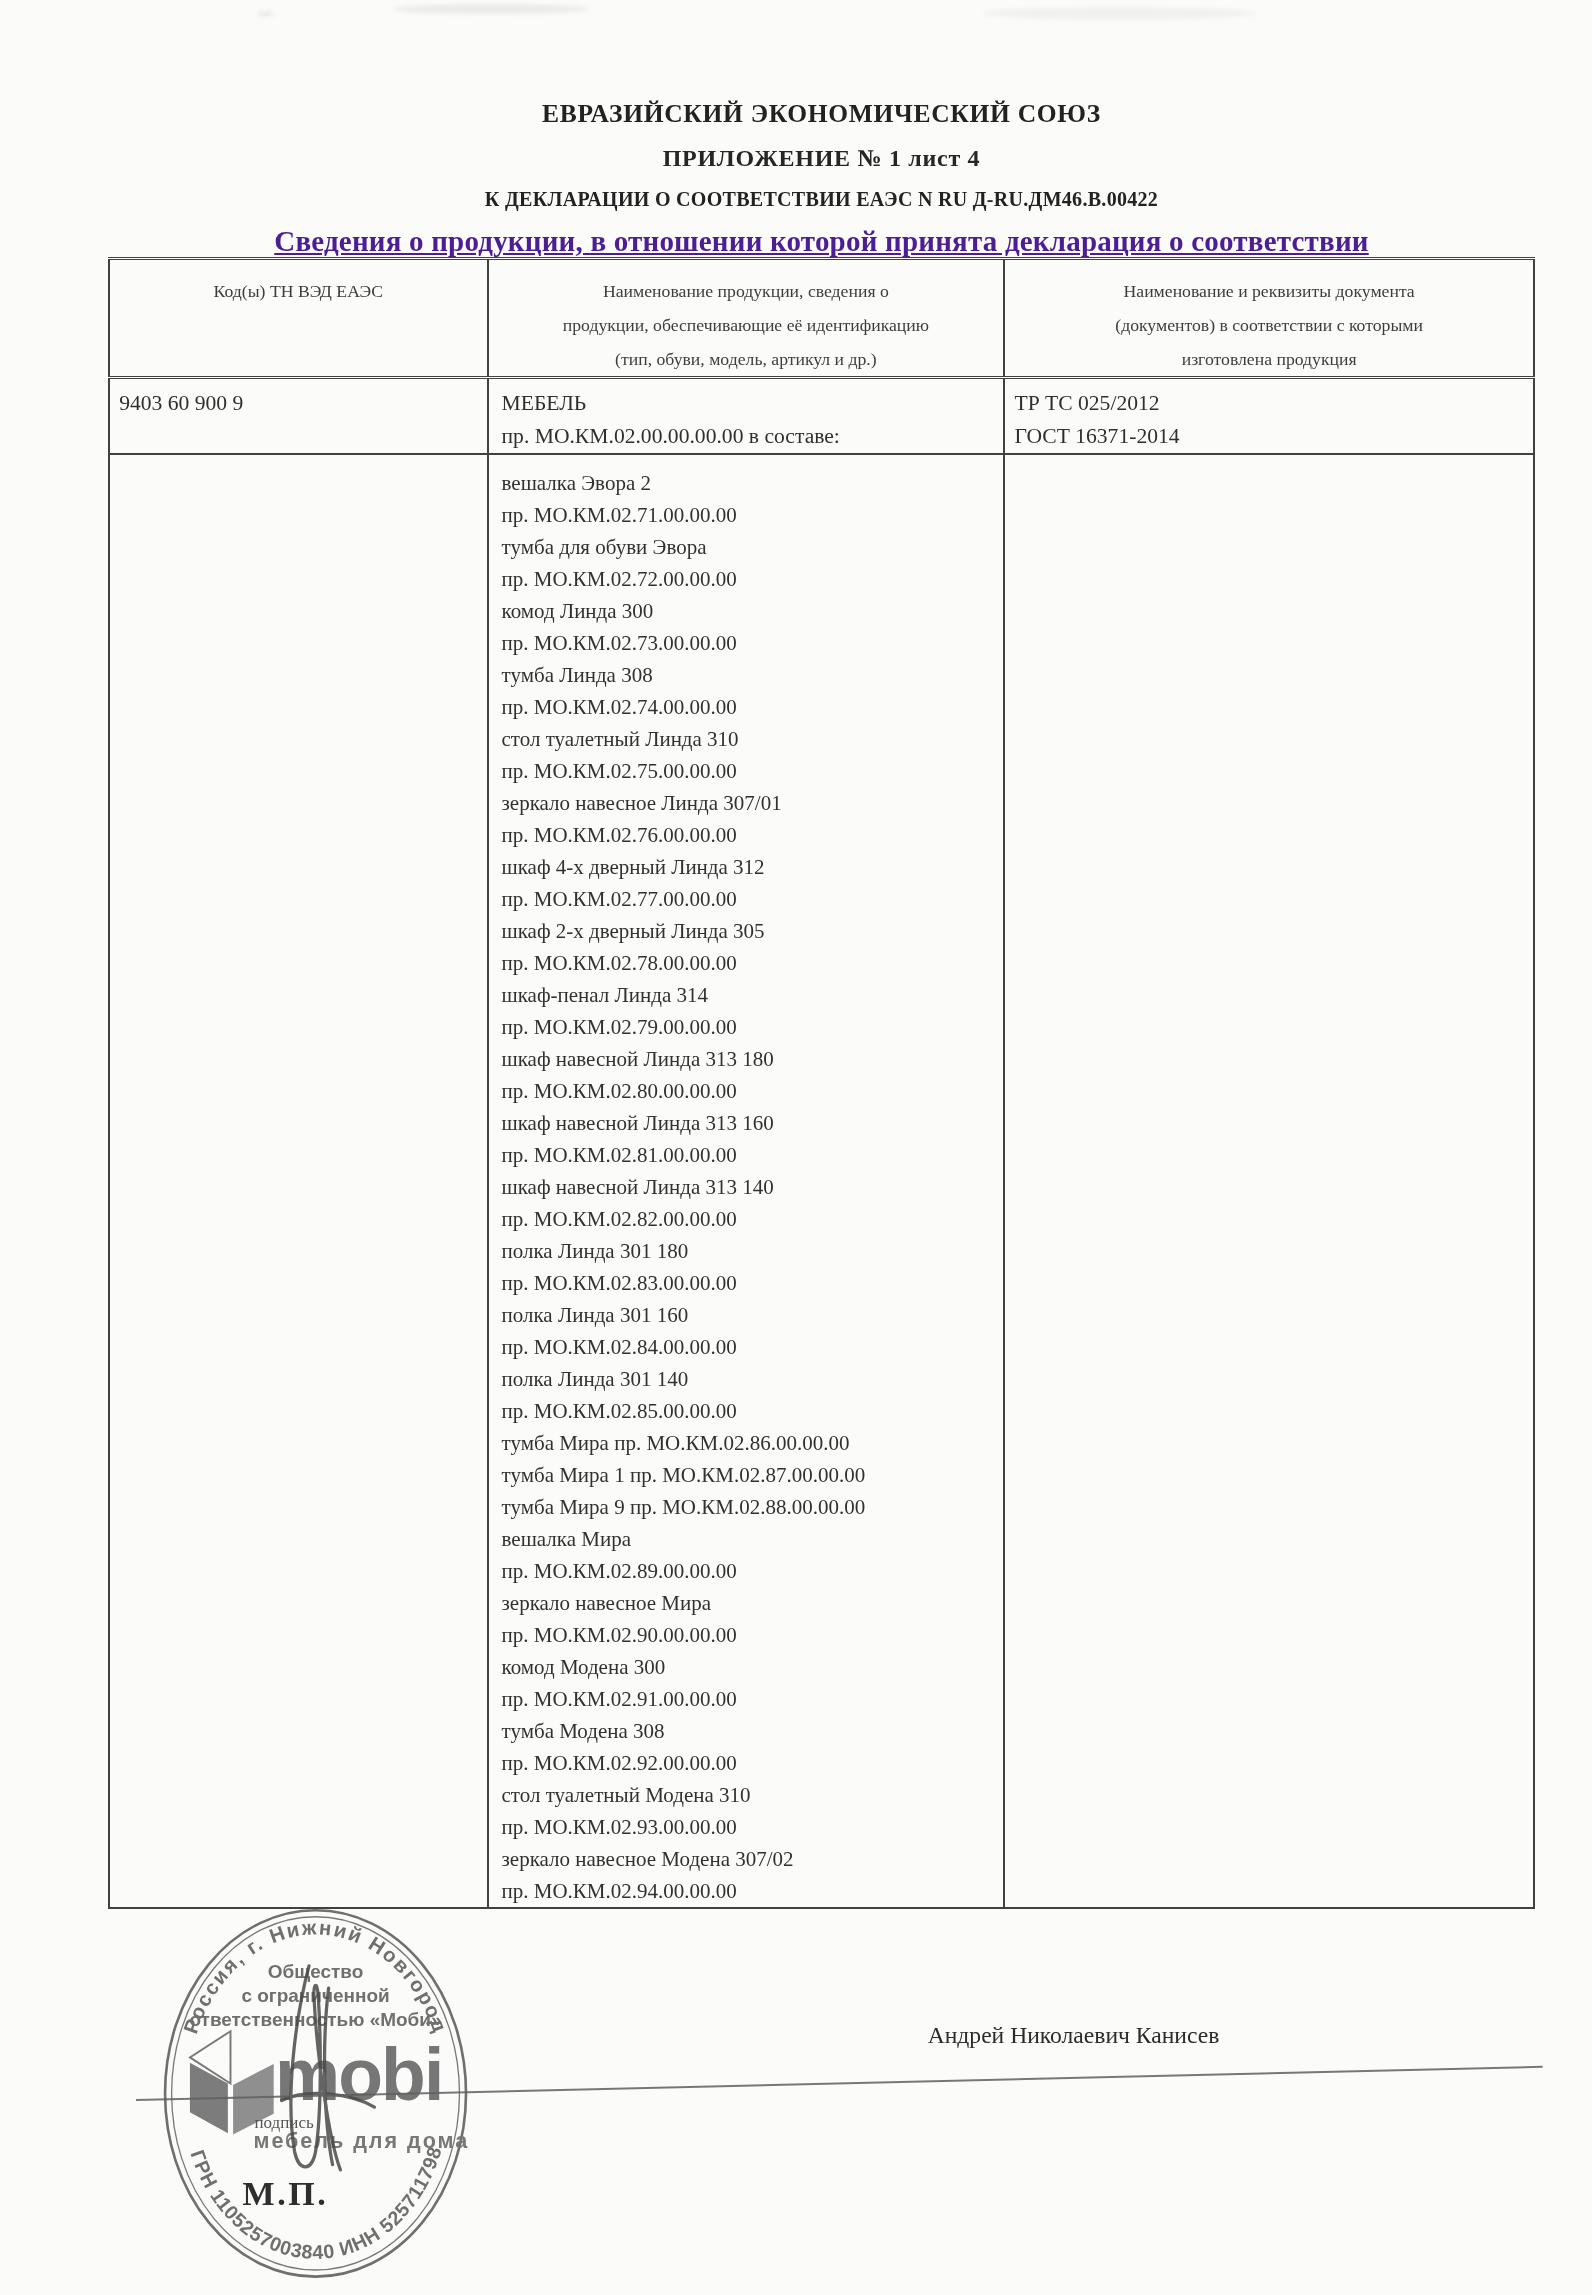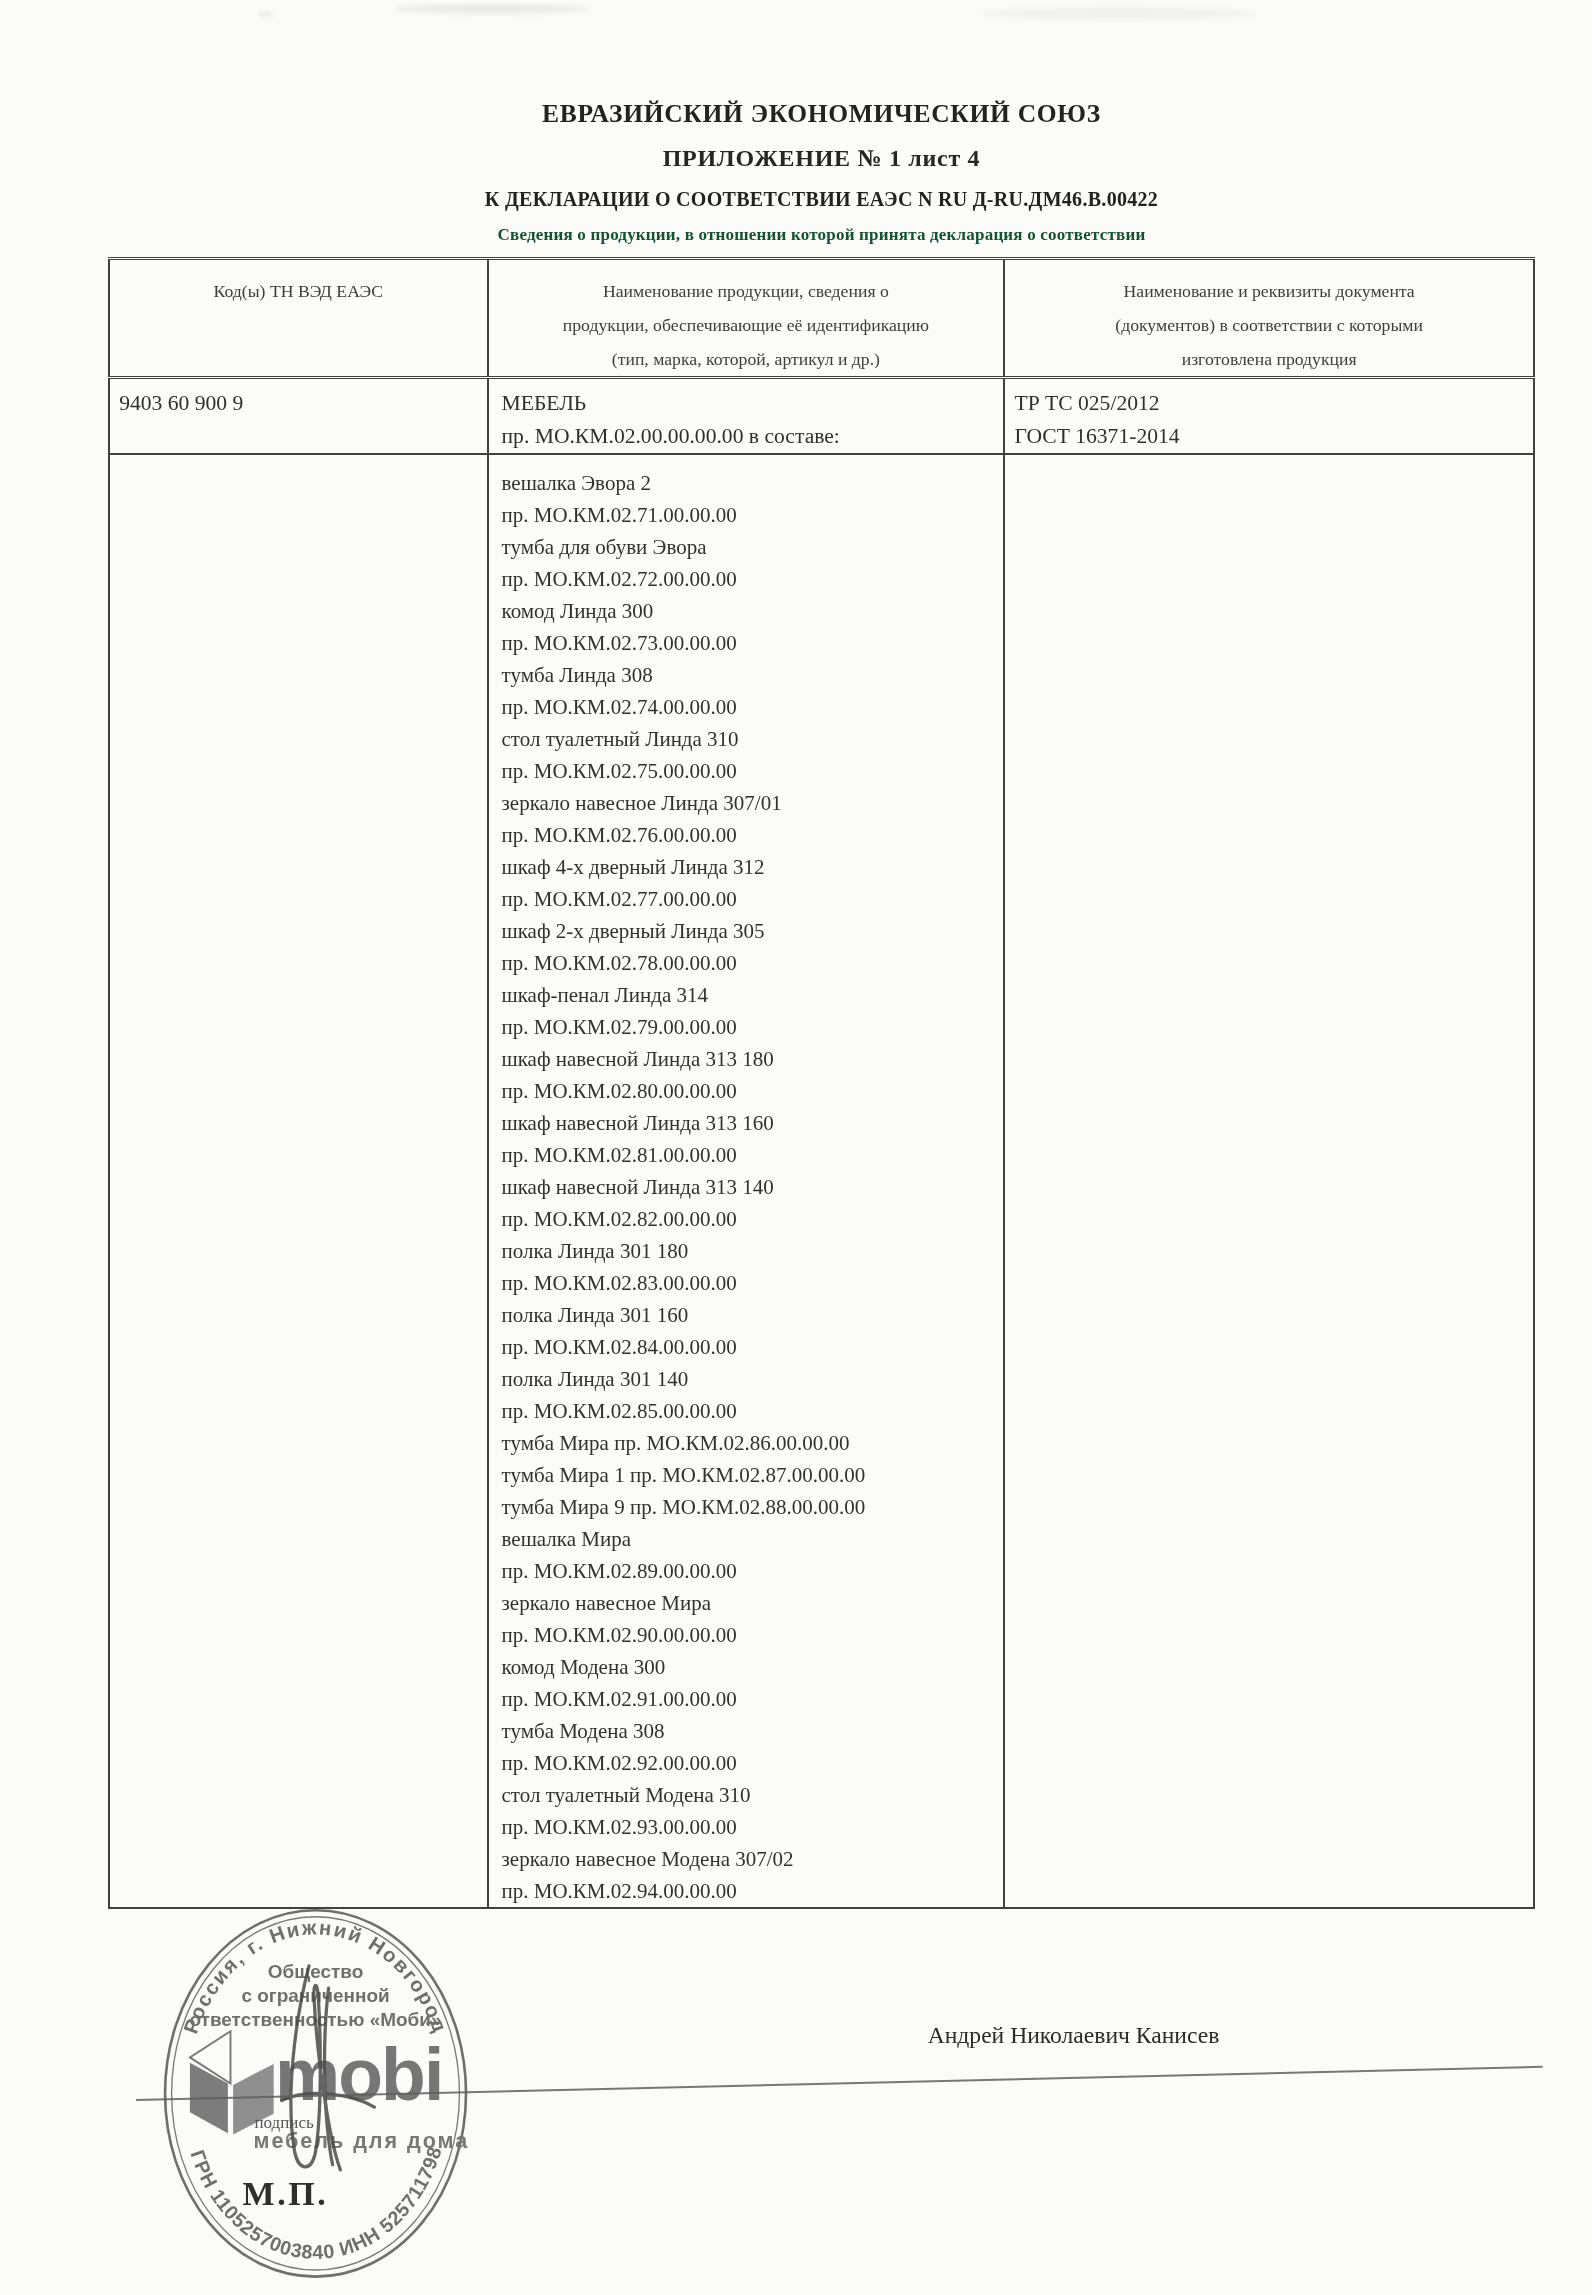--- a/index.html
+++ b/index.html
@@ -9,21 +9,21 @@
     font-family:"Liberation Serif","DejaVu Serif",serif;
     color:#2e2e2e;overflow:hidden;
   }
   
   .artifact{position:absolute;border-radius:50%;filter:blur(2px);}
   
   .titles{position:absolute;left:108px;top:0;width:1427px;text-align:center;}
   .t1{position:absolute;top:99px;width:100%;font-size:25.5px;font-weight:700;letter-spacing:0.7px;color:#222;}
   .t2{position:absolute;top:145px;width:100%;font-size:24px;font-weight:700;letter-spacing:0.7px;color:#262626;}
   .t3{position:absolute;top:188px;width:100%;font-size:20px;font-weight:700;letter-spacing:0.3px;color:#222;}
-  .t4{position:absolute;top:225px;width:100%;font-size:17px;font-weight:700;letter-spacing:0.2px;color:#14532d;}
+  .t4{position:absolute;top:225px;width:100%;font-size:29px;font-weight:700;letter-spacing:0.2px;color:#4c1d95;text-decoration:underline;}
   
   table.decl{
     position:absolute;left:108px;top:257px;width:1427px;
     border-collapse:collapse;table-layout:fixed;
     border:2px solid #414141;border-top:3.3px double #414141;
   }
   table.decl td{border:2px solid #414141;vertical-align:top;padding:0;}
   tr.hdr td{border-bottom:3.9px double #414141;}
   tr.hdr{height:107px;}
   tr.r1{height:75px;}
@@ -79,21 +79,21 @@
       <tr class="hdr">
     <td>
       <div class="hcell">
             <div class="hline">Код(ы) ТН ВЭД ЕАЭС</div>
           </div>
     </td>
     <td>
       <div class="hcell">
             <div class="hline">Наименование продукции, сведения о</div>
             <div class="hline">продукции, обеспечивающие её идентификацию</div>
-            <div class="hline">(тип, марка, которой, артикул и др.)</div>
+            <div class="hline">(тип, обуви, модель, артикул и др.)</div>
           </div>
     </td>
     <td>
       <div class="hcell">
             <div class="hline">Наименование и реквизиты документа</div>
             <div class="hline">(документов) в соответствии с которыми</div>
             <div class="hline">изготовлена  продукция</div>
           </div>
     </td>
   </tr>

